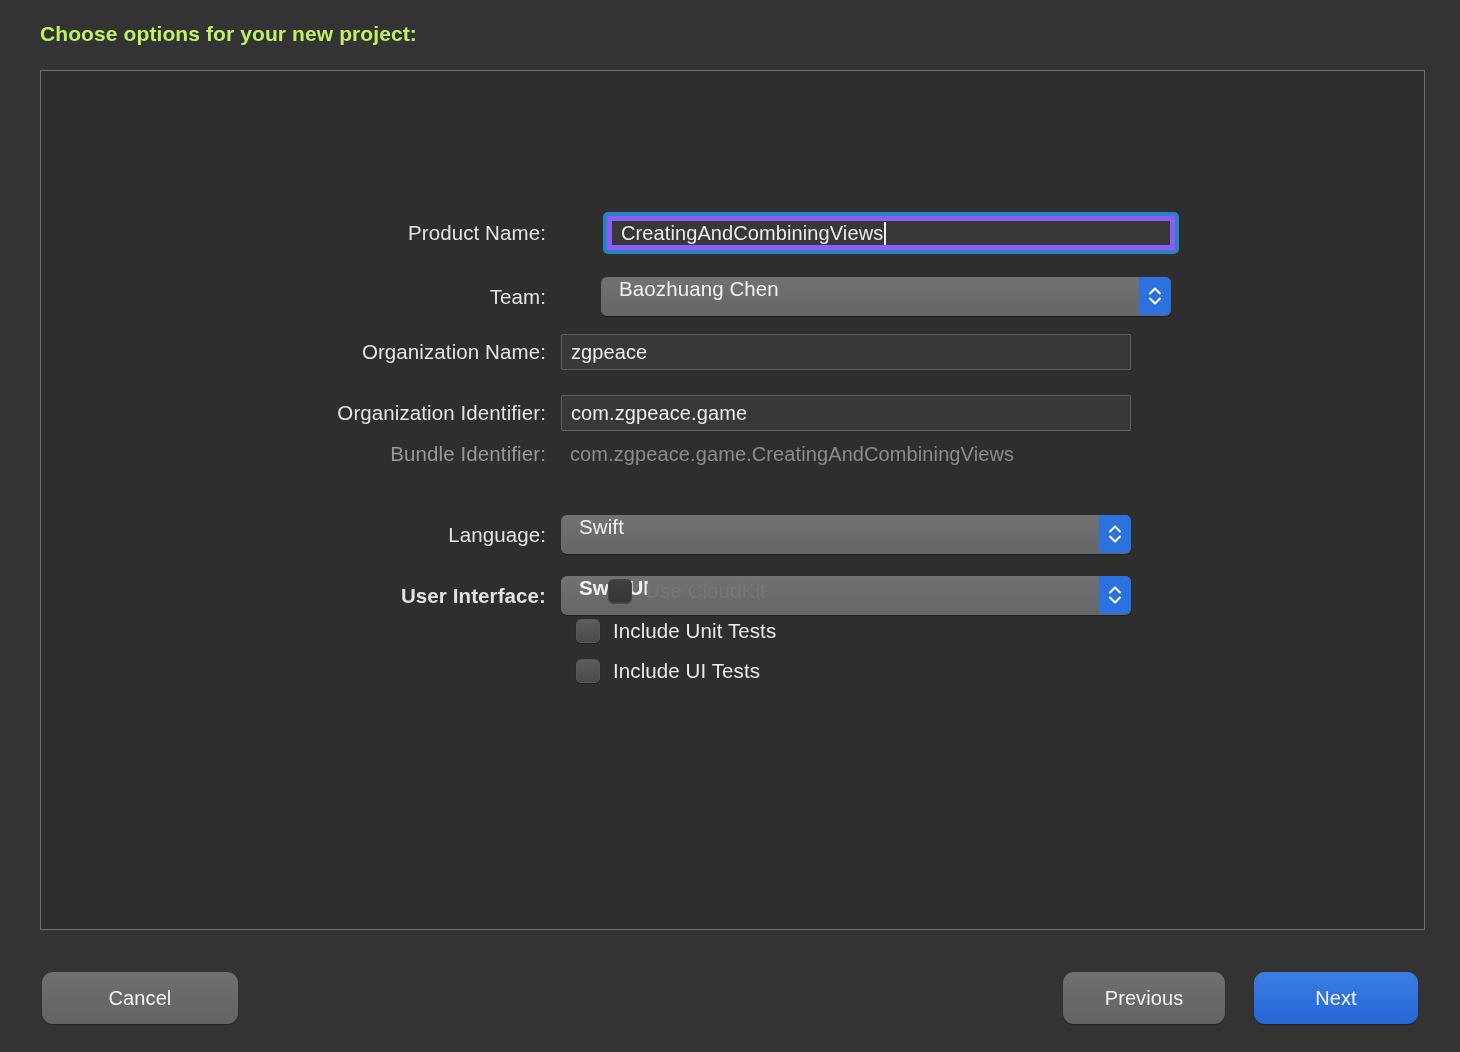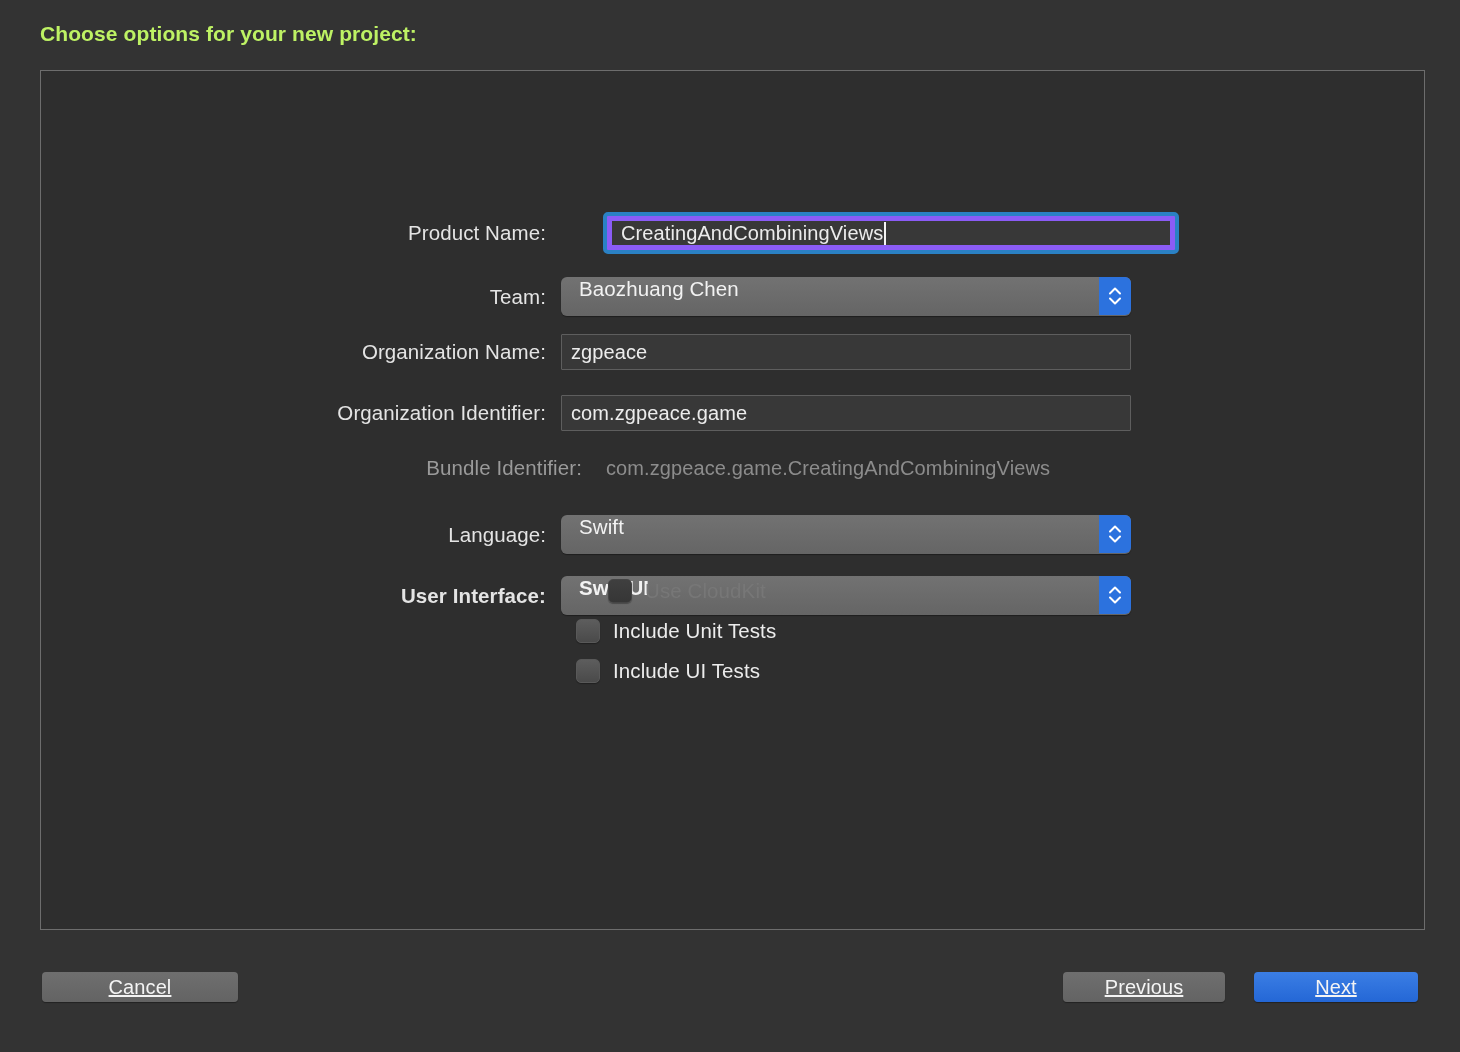--- a/index.html
+++ b/index.html
@@ -191,32 +191,31 @@
     white-space: nowrap;
   }
 
   .check-label.disabled { color: #777777; }
 
   
   .footer { position: absolute; left: 0; top: 0; width: 100%; }
 
   .btn {
     position: absolute;
-    height: 30px;
-    border-radius: 4px;
+    height: 52px;
+    border-radius: 11px;
     display: flex;
     align-items: center;
     justify-content: center;
     font-size: 20px;
     letter-spacing: 0.1px;
     color: #f4f4f4;
     box-shadow: 0 1px 1px rgba(0,0,0,0.35);
     cursor: default;
     user-select: none;
-    text-decoration: underline;
   }
 
   .btn-gray { background: linear-gradient(#6f6f6f, #636363); }
   .btn-blue { background: linear-gradient(#3b7ee4, #2467d6); }
 
   .btn-cancel   { left: 42px;   top: 972px; width: 196px; }
   .btn-previous { left: 1063px; top: 972px; width: 162px; }
   .btn-next     { left: 1254px; top: 972px; width: 164px; }
 </style>
 </head>
@@ -229,21 +228,21 @@
 <div class="form" id="form-rows">
     <div class="row" style="top: 215px; gap: 45px;">
       <div class="row-label">Product Name:</div>
       <div class="field-area">
         <div class="textfield focused">
           <span>CreatingAndCombiningViews</span>
           <span class="caret"></span>
         </div>
       </div>
     </div>
-    <div class="row" style="top: 277px;">
+    <div class="row" style="top: 277px; gap: 40px;">
       <div class="row-label">Team:</div>
       <div class="field-area">
         <div class="popup">
           <span>Baozhuang Chen</span>
           <span class="popup-stepper">
             <svg width="14" height="22" viewBox="0 0 14 22" aria-hidden="true">
               <path d="M2 8.5 L7 3.5 L12 8.5" fill="none" stroke="#ffffff" stroke-width="2" stroke-linecap="round" stroke-linejoin="round"></path>
               <path d="M2 13.5 L7 18.5 L12 13.5" fill="none" stroke="#ffffff" stroke-width="2" stroke-linecap="round" stroke-linejoin="round"></path>
             </svg>
           </span>
@@ -259,21 +258,21 @@
       </div>
     </div>
     <div class="row" style="top: 395px;">
       <div class="row-label">Organization Identifier:</div>
       <div class="field-area">
         <div class="textfield">
           <span>com.zgpeace.game</span>
         </div>
       </div>
     </div>
-    <div class="row" style="top: 450px; padding-left: 36px;">
+    <div class="row" style="top: 436px;">
       <div class="row-label dim">Bundle Identifier:</div>
       <div class="field-area">
         <div class="static-text">com.zgpeace.game.CreatingAndCombiningViews</div>
       </div>
     </div>
     <div class="row" style="top: 508px; margin-top: 7px;">
       <div class="row-label">Language:</div>
       <div class="field-area">
         <div class="popup">
           <span>Swift</span>

